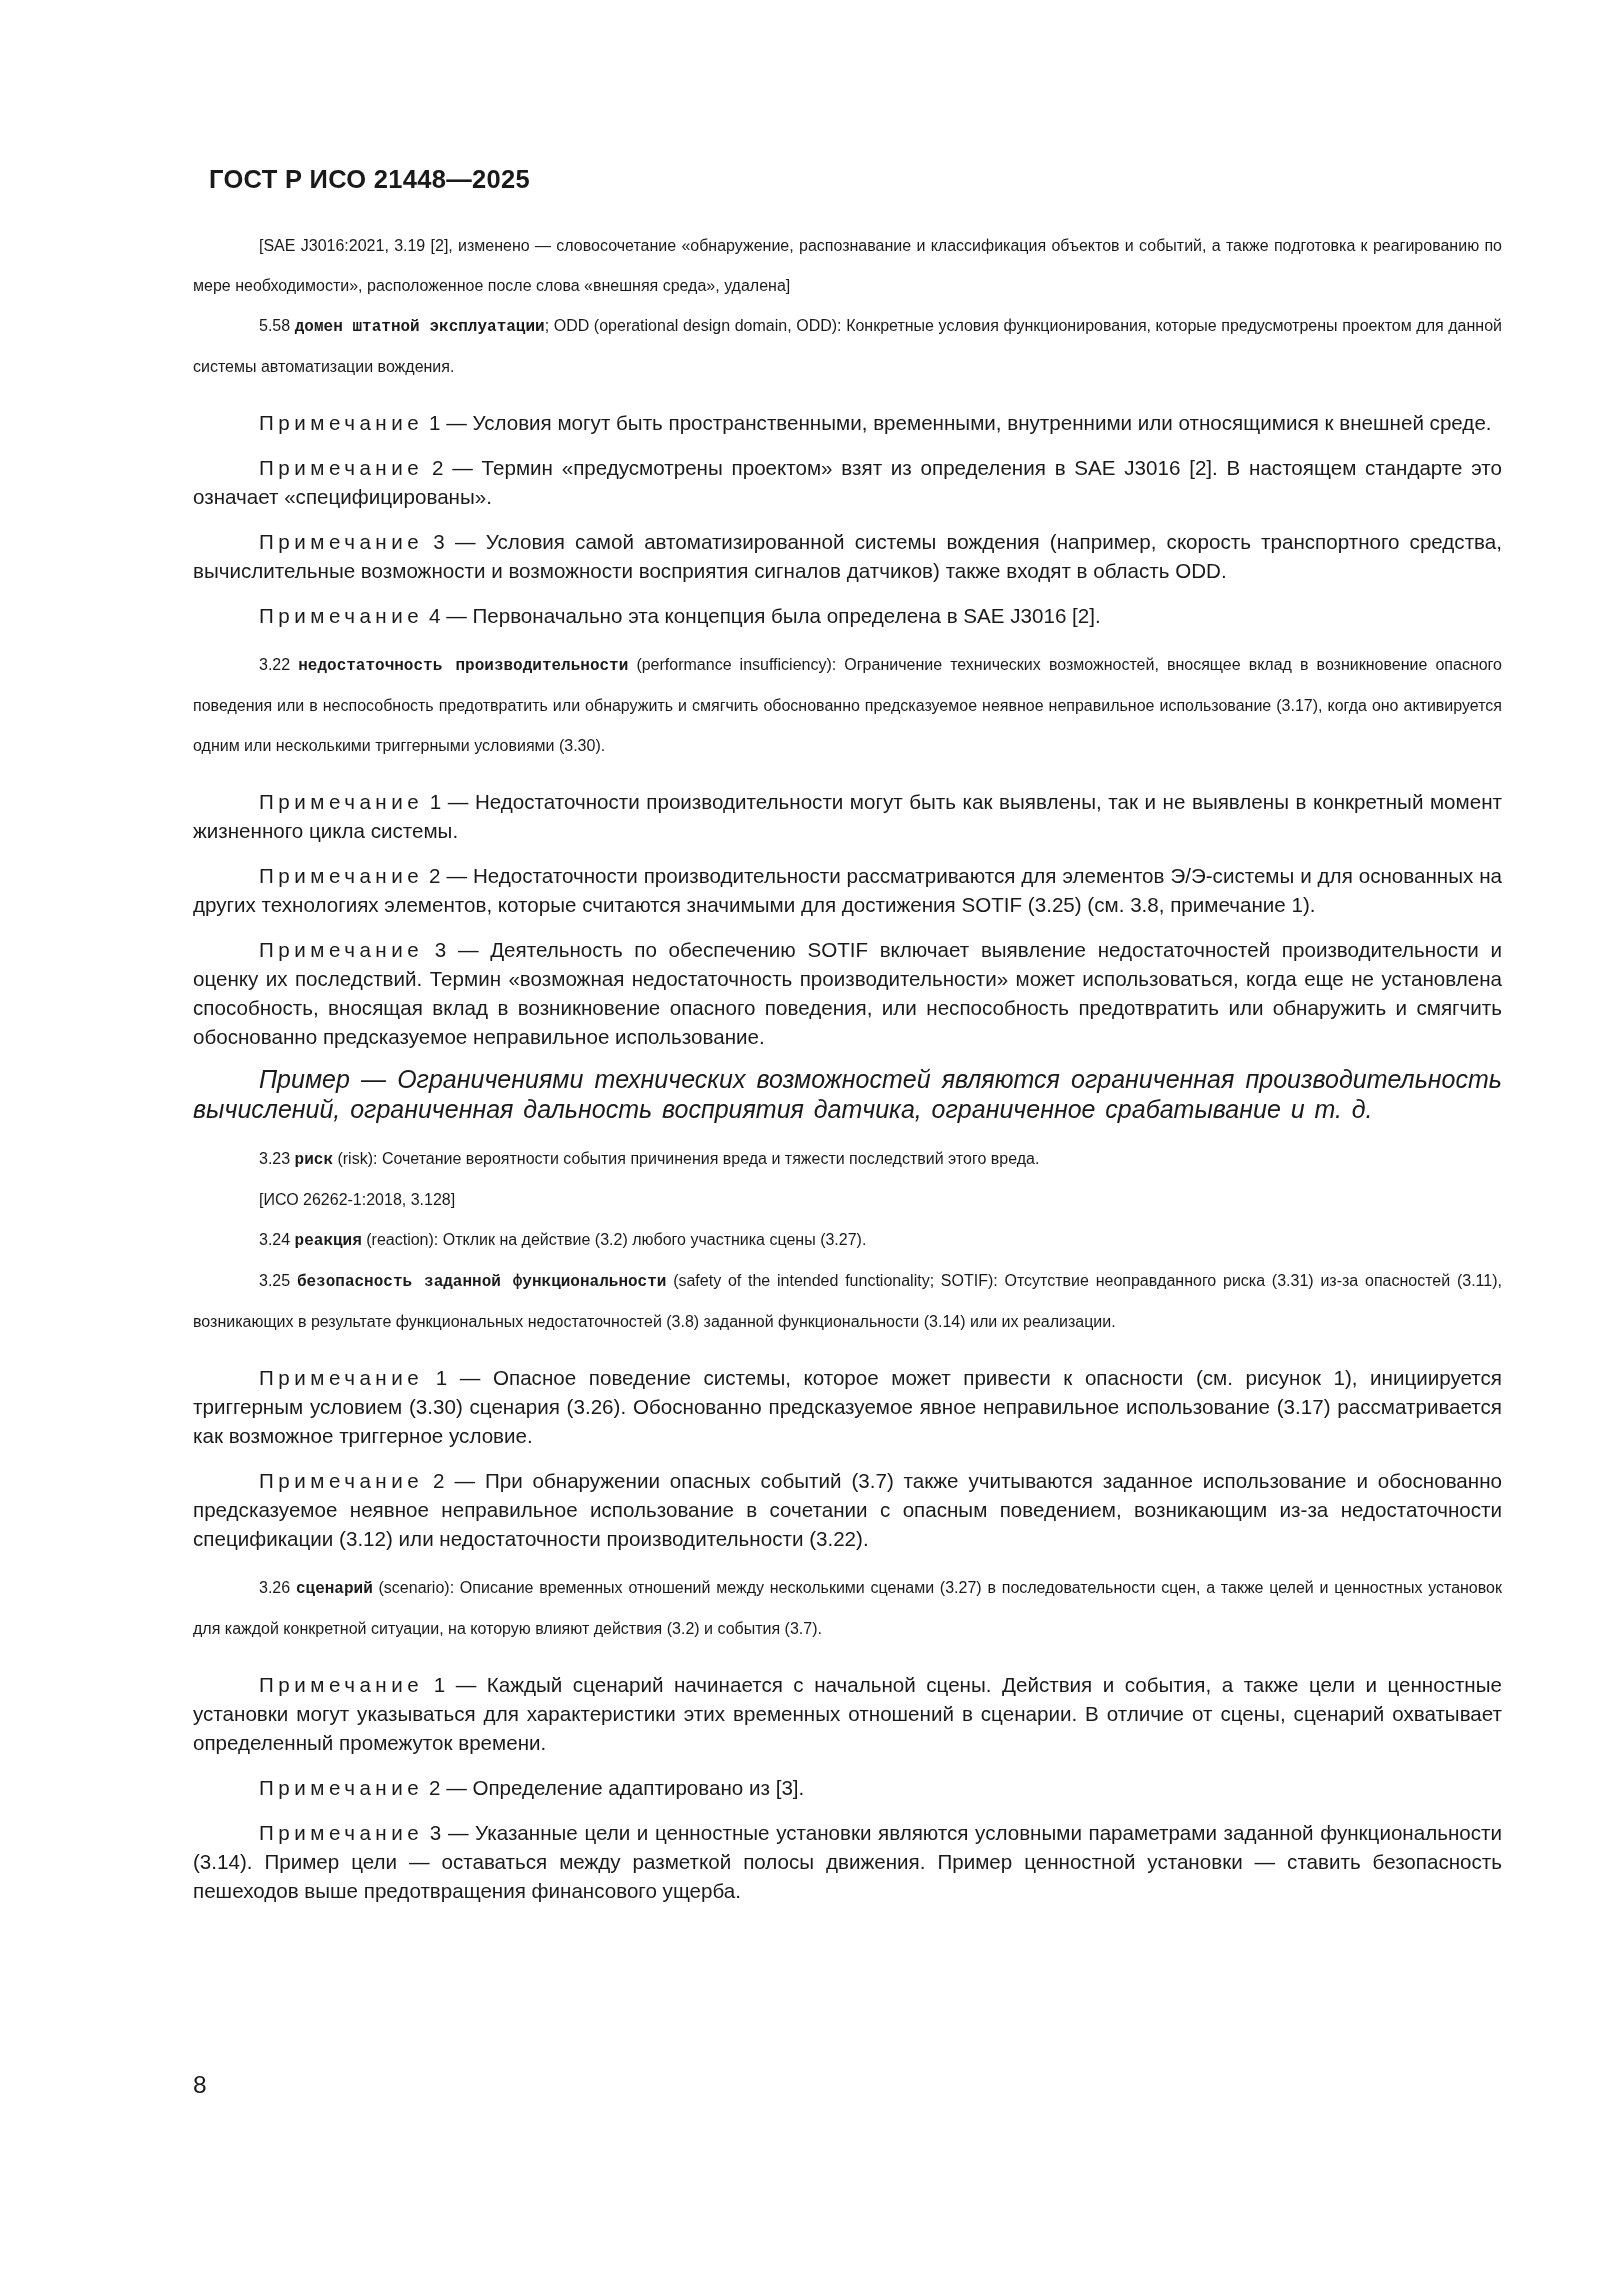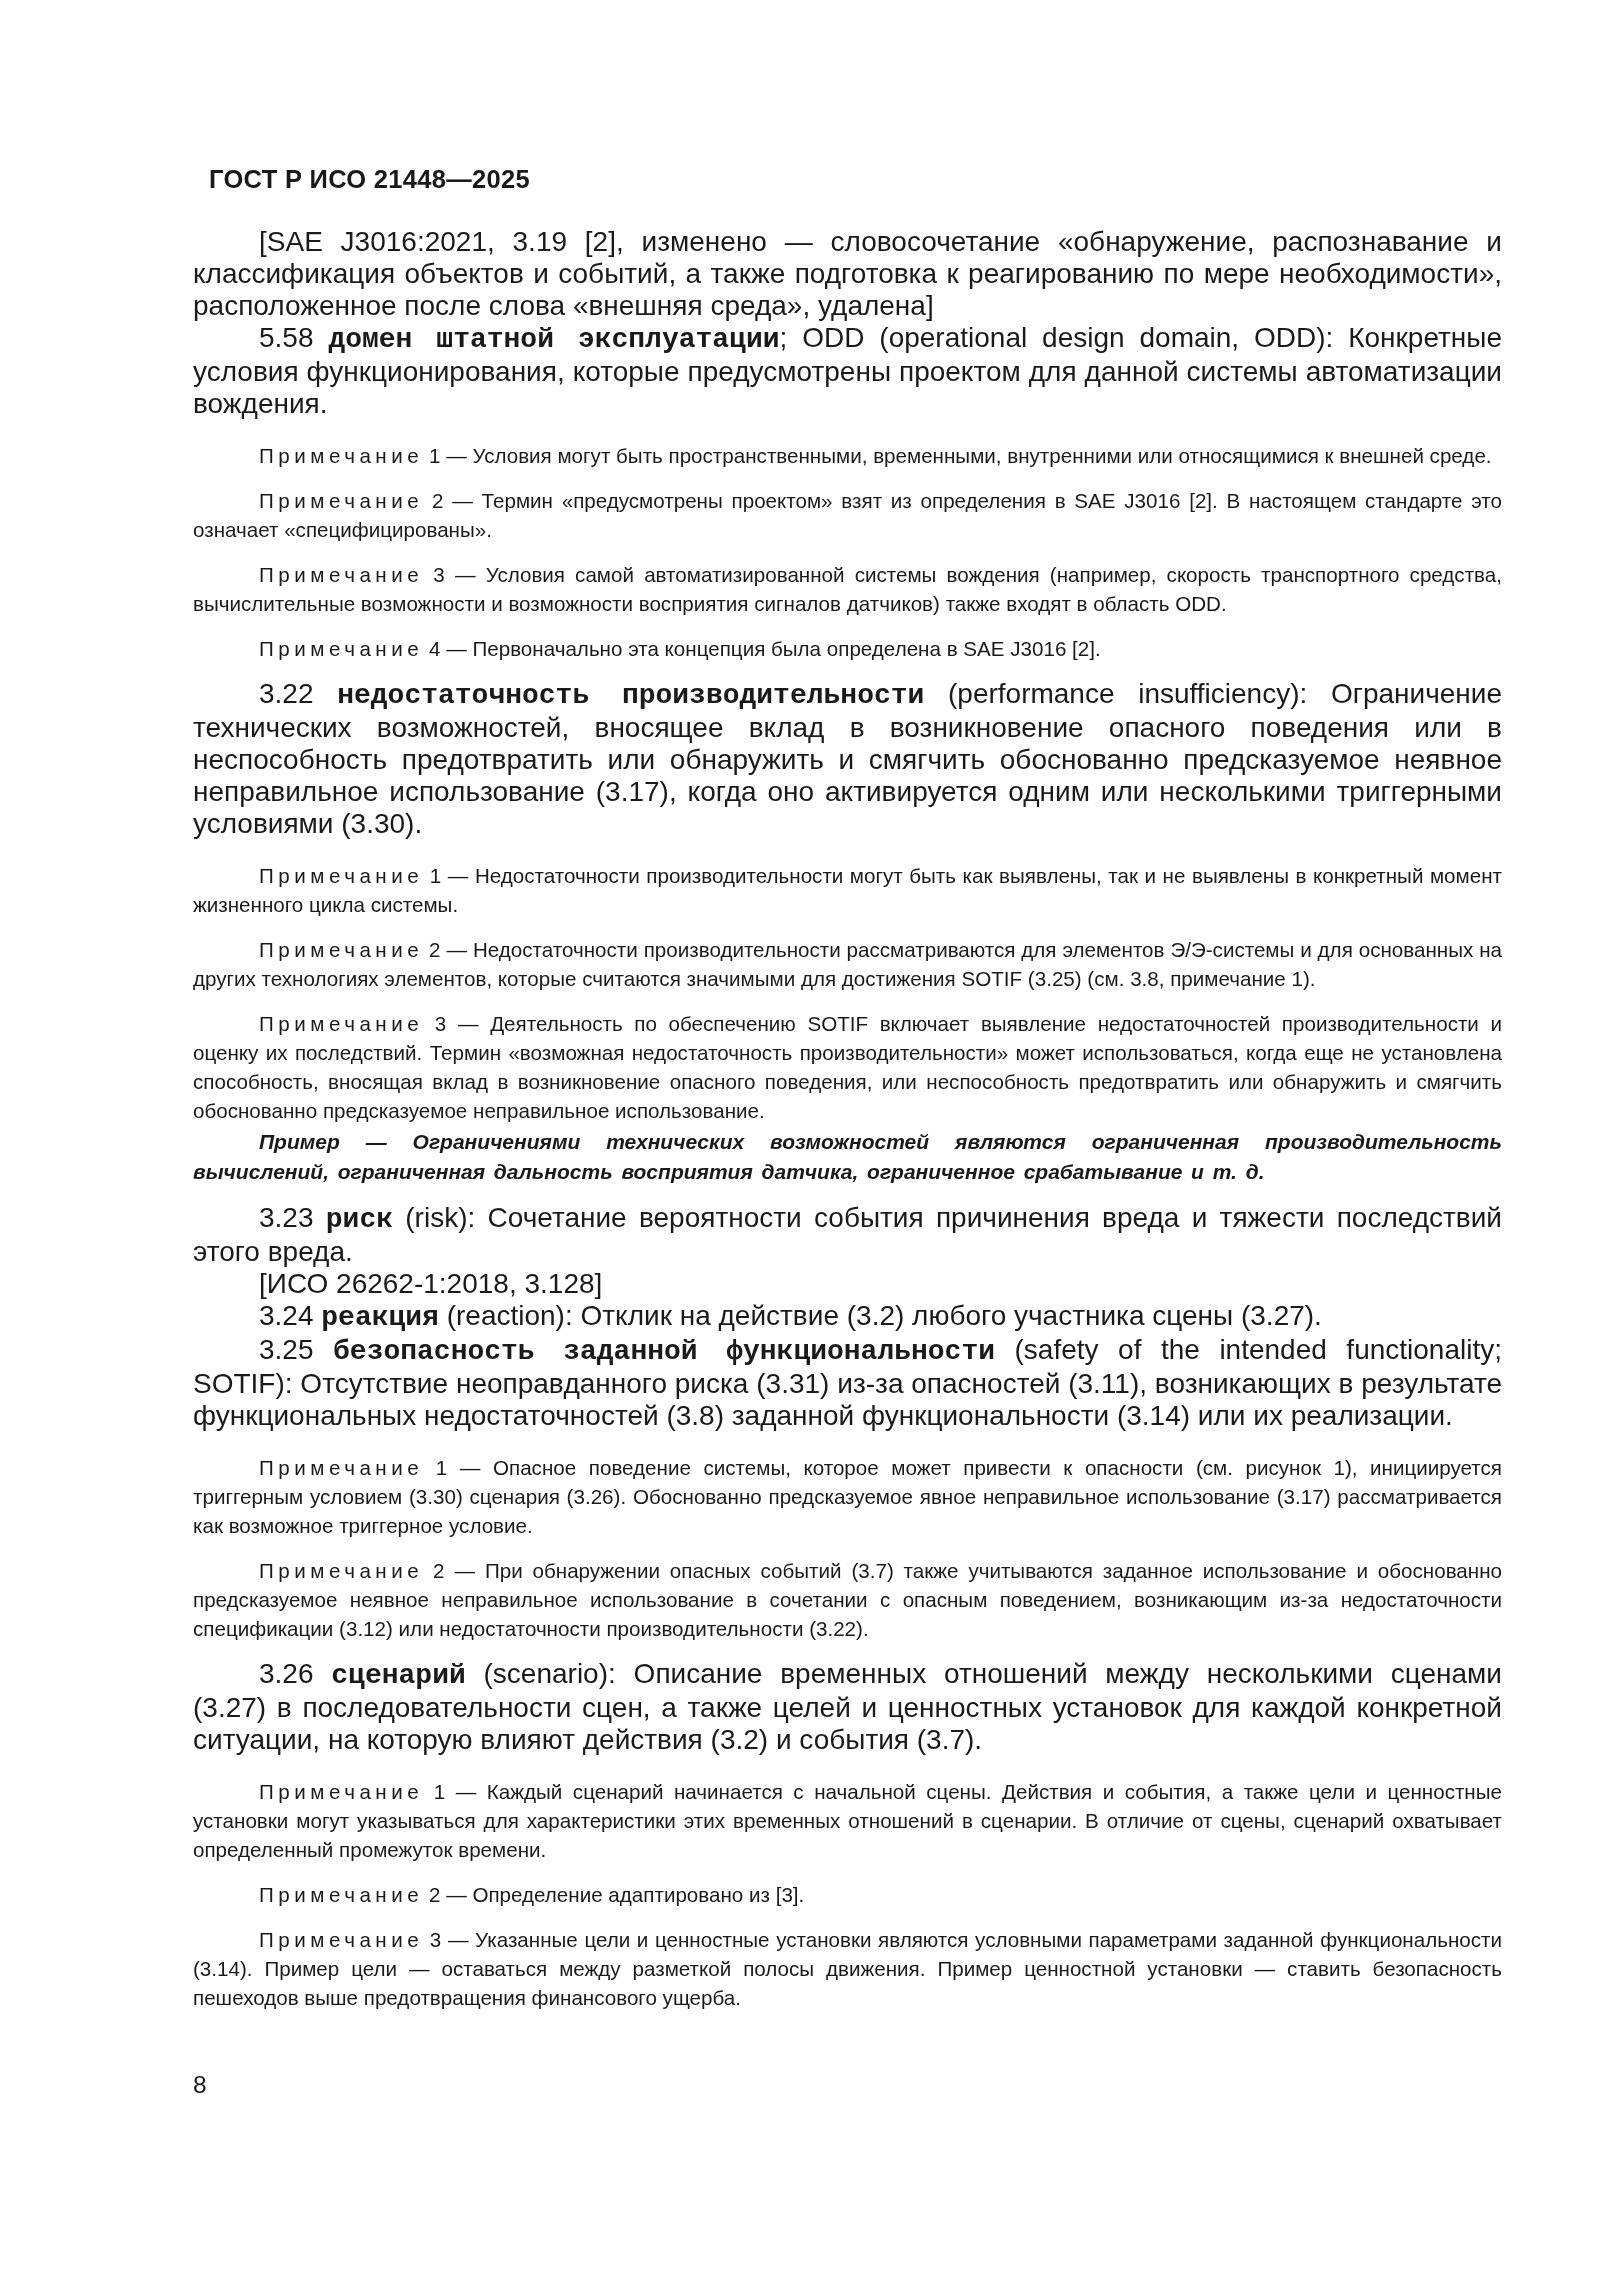--- a/index.html
+++ b/index.html
@@ -1,26 +1,26 @@
 <!DOCTYPE html>
 <html><head>
   <meta charset="utf-8">
   <style>
     html, body { margin: 0; padding: 0; background: #ffffff; }
     body { width: 1621px; height: 2293px; position: relative; overflow: hidden; color: #1a1a1a; font-family: "Liberation Sans", sans-serif; }
     .doc-header { position: absolute; left: 193px; top: 149px; font-size: 25.5px; font-weight: bold; letter-spacing: 0.3px; margin: 16px; }
     .content { position: absolute; left: 193px; top: 226px; width: 1309px; }
     p { margin: 0; text-align: justify; }
-    .body-p { font-size: 28px; line-height: 32px; text-indent: 66px; }
+    .body-p { font-size: 16px; line-height: 40px; text-indent: 66px; }
     .body-p.tight { margin-top: 0; }
     .body-p.gap { margin-top: 15px; }
     .note { font-size: 20.6px; line-height: 29px; text-indent: 66px; margin-top: 16px; }
     .note.first { margin-top: 21px; }
     .note-label { letter-spacing: 4.5px; }
-    .example { font-size: 21px; line-height: 30px; text-indent: 66px; font-weight: bold; font-style: italic; margin-top: 2px; word-spacing: 2.9px; }
+    .example { font-size: 25px; line-height: 30px; text-indent: 66px; font-weight: normal; font-style: italic; margin-top: 13px; word-spacing: 2.9px; }
     .term { font-weight: bold; font-family: Liberation Mono, monospace; }
     .page-number { position: absolute; left: 193px; top: 2071px; font-size: 24.5px; margin: 0; }
   </style>
 </head>
 <body>
 
 <h1 class="doc-header">ГОСТ Р ИСО 21448—2025</h1>
 
 <div class="content">
 

